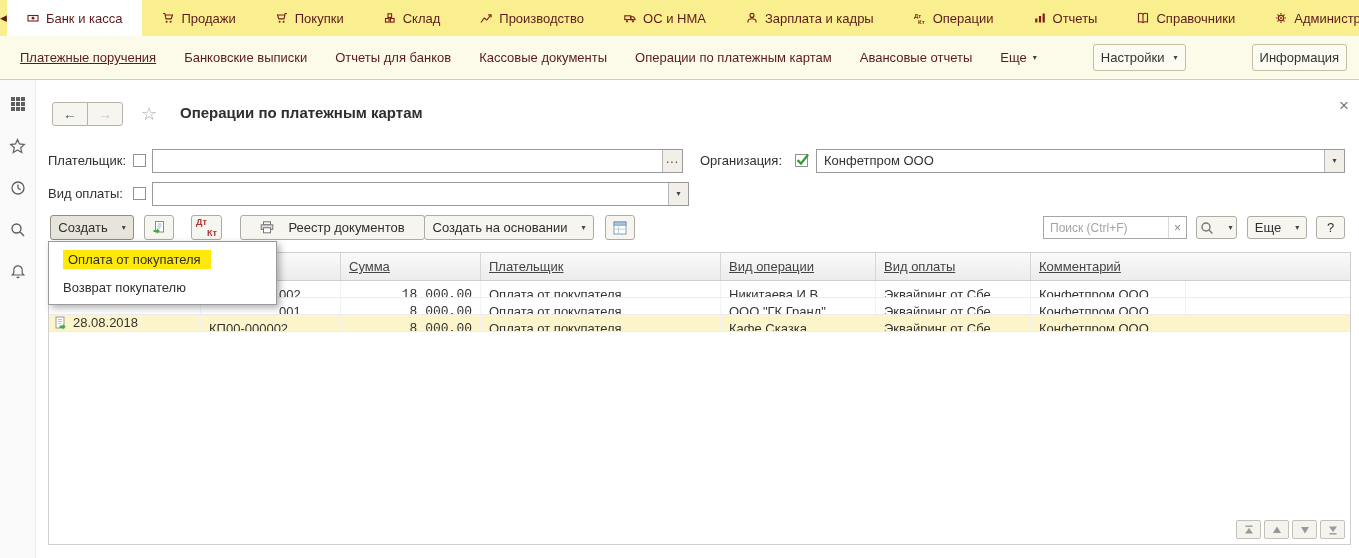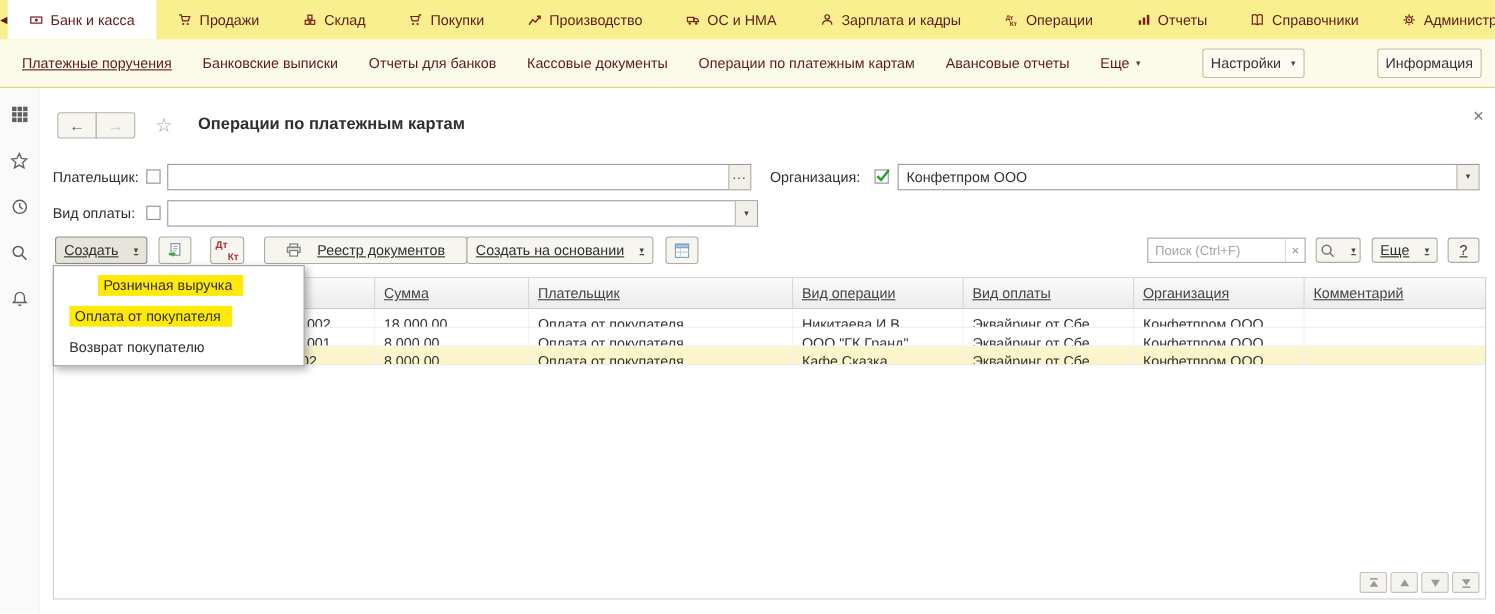--- a/index.html
+++ b/index.html
@@ -42,41 +42,41 @@
   .flabel { position:absolute; color:#2f2f2f; }
   .cb { position:absolute; width:13px; height:13px; border:1px solid #919191; background:#fff; cursor:pointer; }
   .cb svg { position:absolute; left:-1px; top:-3px; }
   .fieldbox { position:absolute; height:24px; border:1px solid #9a9a9a; background:#fff; display:flex; align-items:stretch; }
   .fieldbox input { flex:1; border:none; outline:none; background:transparent; padding:0 6px; font-family:inherit; font-size:13px; color:#333; }
   .fieldbox .valtext { flex:1; line-height:22px; padding:0 7px; overflow:hidden; white-space:nowrap; }
   .endseg { width:20px; border-left:1px solid #b7b7b7; background:#f1efe8; display:flex; align-items:center; justify-content:center; color:#444; cursor:pointer; }
   .endseg.dots { font-size:12px; letter-spacing:1px; padding-bottom:5px; }
 
   
-  .btn { position:absolute; height:25px; border:1px solid #aeaca2; background:#f6f5ef; border-radius:3px; display:flex; align-items:center; justify-content:center; gap:14px; padding:0 10px; font-size:13px; color:#2f2f2f; cursor:pointer; white-space:nowrap;text-decoration:underline; }
+  .btn { position:absolute; height:25px; border:1px solid #aeaca2; background:#f6f5ef; border-radius:3px; display:flex; align-items:center; justify-content:center; gap:14px; padding:0 10px; font-size:13px; color:#2f2f2f; cursor:pointer; white-space:nowrap; }
   .btn.pressed { background:#e7e5db; border-color:#8f8d84; }
   .btn.iconic { padding:0; }
   .dtkt { position:relative; }
   .dtkt .dt { position:absolute; top:1px; left:4px; font-size:9px; font-weight:700; color:#b03232; }
   .dtkt .kt { position:absolute; bottom:1px; right:4px; font-size:9px; font-weight:700; color:#b03232; }
   .searchbox { position:absolute; left:1043px; top:216px; width:144px; height:23px; border:1px solid #a6a6a6; background:#fff; display:flex; align-items:stretch; }
   .searchbox input { flex:1; border:none; outline:none; padding:0 6px; font-family:inherit; font-size:12px; color:#333; background:transparent; min-width:0; }
   .searchbox input::placeholder { color:#a5a5a5; }
   .searchbox .clear { width:18px; border-left:1px solid #d9d9d9; display:flex; align-items:center; justify-content:center; color:#8a8a8a; font-size:12px; cursor:pointer; }
 
   
   .list { position:absolute; left:48px; top:252px; width:1303px; height:293px; border:1px solid #cfcfcf; background:#fff; }
   .thead, .tr { display:grid; grid-template-columns:152px 140px 140px 240px 155px 155px 155px 164px; }
   .thead { height:28px; background:linear-gradient(#fafafa,#ececec); border-bottom:1px solid #cfcfcf; }
   .th { padding:0 8px; line-height:27px; color:#444; border-right:1px solid #d6d6d6; overflow:hidden; white-space:nowrap; cursor:pointer;text-decoration:underline; }
   .th:last-child { border-right:none; }
   .tr { height:17px; border-bottom:1px solid #ededed; cursor:pointer; }
   .td { padding:0 8px; line-height:28px; border-right:1px solid #f2f2f2; white-space:nowrap; overflow:hidden; color:#333; }
   .td:last-child { border-right:none; }
-  .td.sum { text-align:left; }
+  .td.sum { text-align:right;font-family:Liberation Mono, monospace; }
   .td.frag { padding-left:78px; }
   .td.datecell { display:flex; align-items:center; gap:5px; padding-left:5px; }
   .tr.selected { background:#fcf5cc; }
   .pager { position:absolute; right:5px; bottom:5px; display:flex; gap:3px; }
   .pbtn { width:25px; height:19px; border:1px solid #c3c1b8; background:#f4f3ee; border-radius:2px; display:flex; align-items:center; justify-content:center; cursor:pointer; }
 
   
   .cmenu { position:absolute; left:48px; top:241px; width:229px; background:#fff; border:1px solid #9b9b9b; box-shadow:3px 3px 7px rgba(0,0,0,.3); padding:3px 0; z-index:10; }
   .mi { height:28px; display:flex; align-items:center; padding-left:14px; color:#2f2f2f; cursor:pointer; }
   .mi.indent { padding-left:40px; }
@@ -100,33 +100,33 @@
     <div class="tab">
       <svg class="ticon" width="12" height="12" viewBox="0 0 12 12" fill="none" stroke="#7a1c1c" stroke-width="1.1">
           <path d="M1 1.5h1.8l1.2 5.4h5.2l1.3-3.9H3.3"></path>
           <circle cx="4.6" cy="9.8" r="1" fill="#7a1c1c" stroke="none"></circle>
           <circle cx="8.6" cy="9.8" r="1" fill="#7a1c1c" stroke="none"></circle>
         </svg>
       <span>Продажи</span>
     </div>
     <div class="tab">
       <svg class="ticon" width="12" height="12" viewBox="0 0 12 12" fill="none" stroke="#7a1c1c" stroke-width="1.1">
+          <path d="M11 1.5H9.2L8 6.9H2.8L1.5 3h7.9"></path>
+          <circle cx="3.6" cy="9.8" r="1" fill="#7a1c1c" stroke="none"></circle>
+          <circle cx="7.6" cy="9.8" r="1" fill="#7a1c1c" stroke="none"></circle>
+        </svg>
+      <span>Покупки</span>
+    </div>
+    <div class="tab">
+      <svg class="ticon" width="12" height="12" viewBox="0 0 12 12" fill="none" stroke="#7a1c1c" stroke-width="1.1">
           <rect x="1.5" y="6.5" width="3.6" height="3.6"></rect>
           <rect x="6.5" y="6.5" width="3.6" height="3.6"></rect>
           <rect x="4" y="1.8" width="3.6" height="3.6"></rect>
         </svg>
       <span>Склад</span>
-    </div>
-    <div class="tab">
-      <svg class="ticon" width="12" height="12" viewBox="0 0 12 12" fill="none" stroke="#7a1c1c" stroke-width="1.1">
-          <path d="M11 1.5H9.2L8 6.9H2.8L1.5 3h7.9"></path>
-          <circle cx="3.6" cy="9.8" r="1" fill="#7a1c1c" stroke="none"></circle>
-          <circle cx="7.6" cy="9.8" r="1" fill="#7a1c1c" stroke="none"></circle>
-        </svg>
-      <span>Покупки</span>
     </div>
     <div class="tab">
       <svg class="ticon" width="12" height="12" viewBox="0 0 12 12" fill="none" stroke="#7a1c1c" stroke-width="1.2">
           <path d="M1 10.5 4.2 6l2.6 2L10.8 3"></path>
           <path d="M8.2 2.8h2.8v2.8"></path>
         </svg>
       <span>Производство</span>
     </div>
     <div class="tab">
       <svg class="ticon" width="12" height="12" viewBox="0 0 12 12" fill="none" stroke="#7a1c1c" stroke-width="1.1">
@@ -334,21 +334,20 @@
   </button>
 
   <div class="list">
     <div class="thead">
       <div class="th">Дата</div>
       <div class="th">Номер</div>
       <div class="th">Сумма</div>
       <div class="th">Плательщик</div>
       <div class="th">Вид операции</div>
       <div class="th">Вид оплаты</div>
-      <div class="th">Организация</div>
       <div class="th">Комментарий</div>
     </div>
 
     <div class="tr">
       <div class="td"></div>
       <div class="td frag">002</div>
       <div class="td sum">18 000,00</div>
       <div class="td">Оплата от покупателя</div>
       <div class="td">Никитаева И.В.</div>
       <div class="td">Эквайринг от Сбе...</div>
@@ -405,23 +404,20 @@
       <span class="pbtn">
           <svg width="10" height="10" viewBox="0 0 10 10" fill="#999">
             <path d="M5 7 1 1.5h8z"></path>
             <rect x="1.5" y="8.1" width="7" height="1.4"></rect>
           </svg>
         </span>
     </div>
   </div>
 
   <div class="cmenu">
-    <div class="mi indent">
-      <span class="hl">Розничная выручка</span>
-    </div>
     <div class="mi">
       <span class="hl">Оплата от покупателя</span>
     </div>
     <div class="mi">
       <span>Возврат покупателю</span>
     </div>
   </div>
 
 </div>
 

